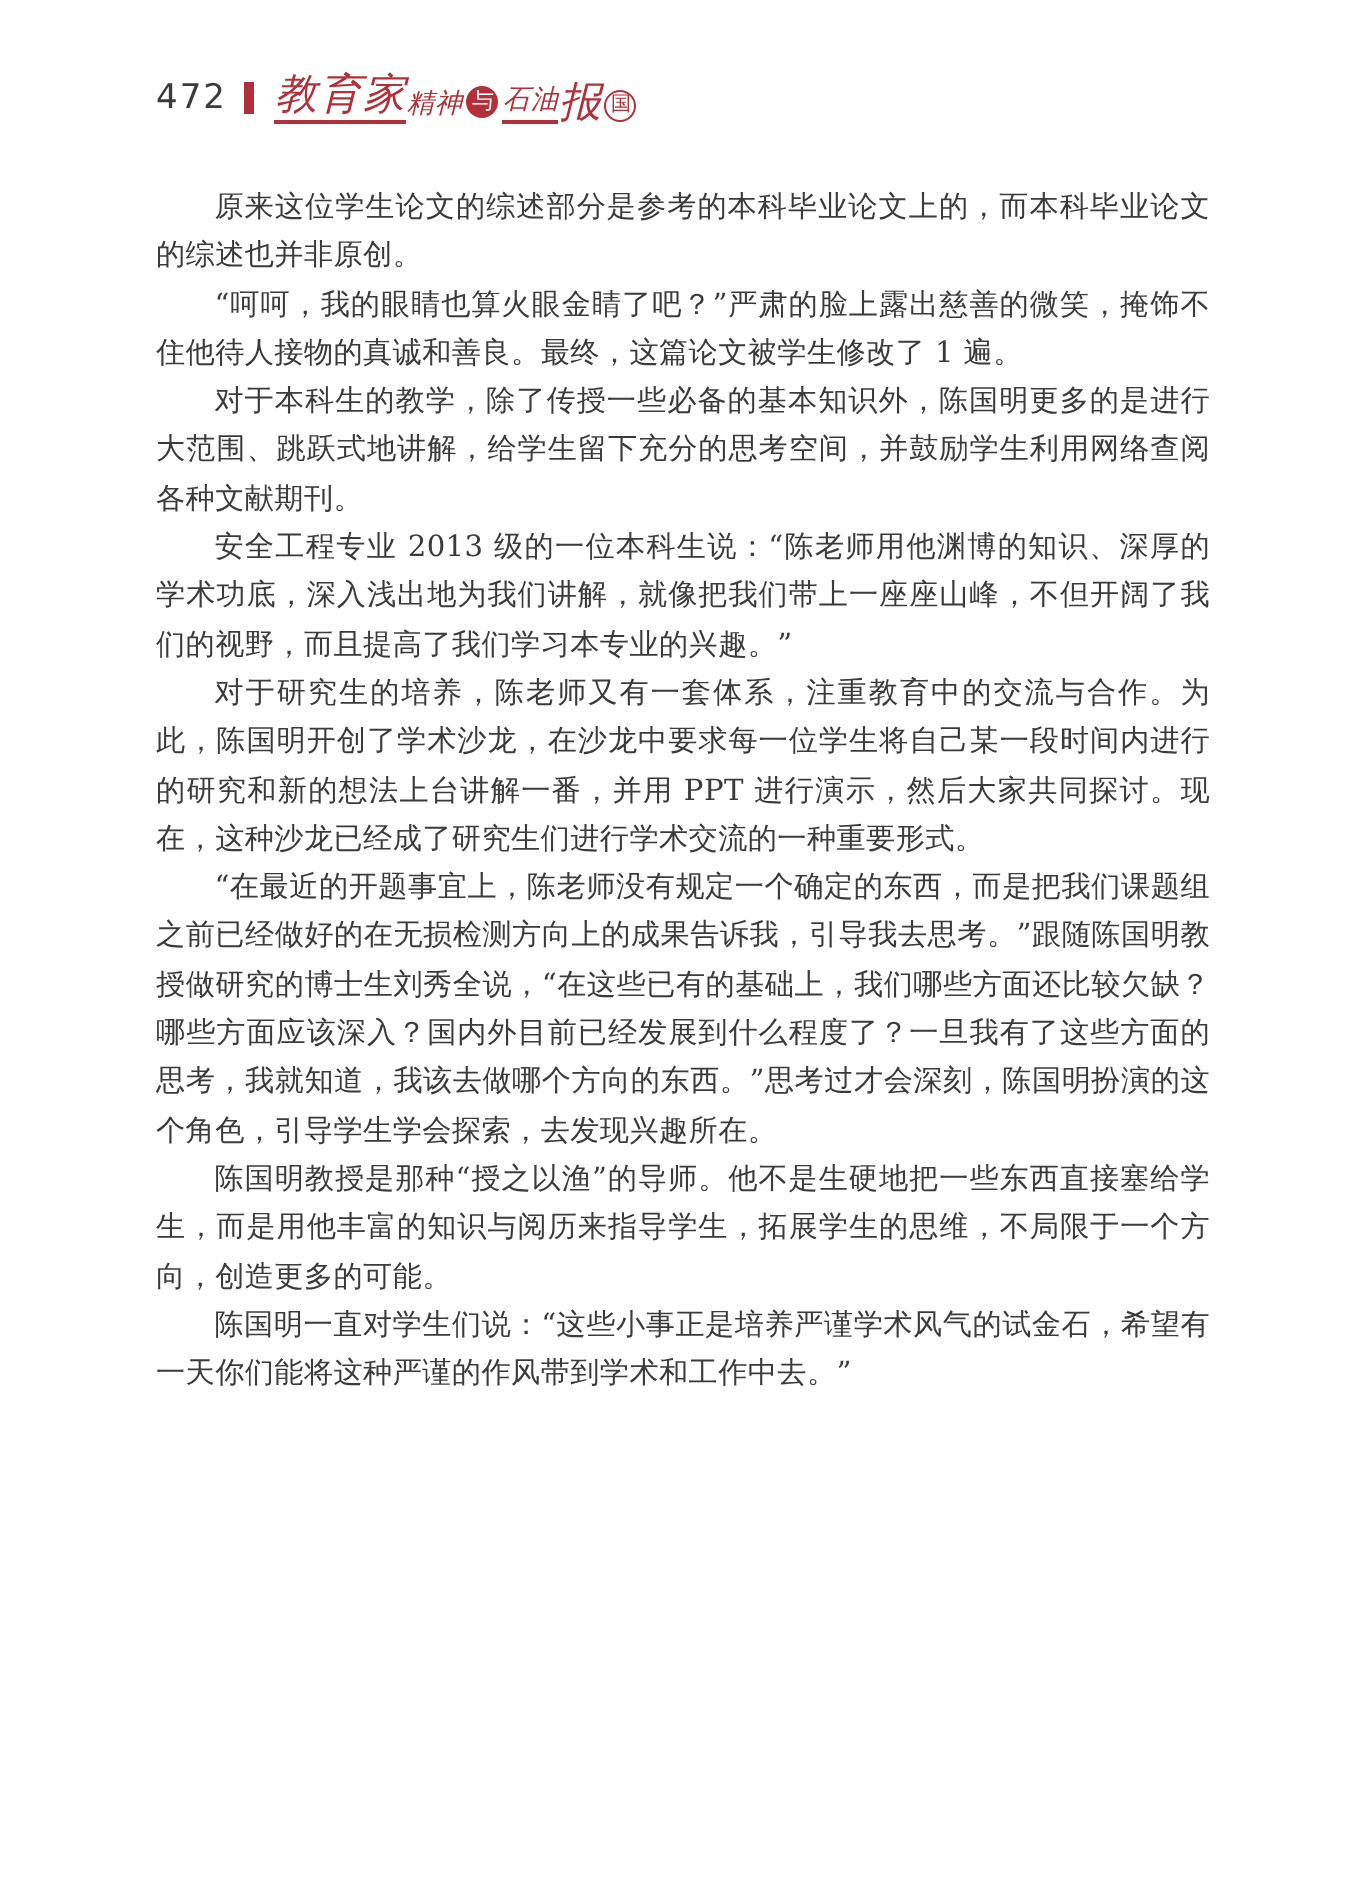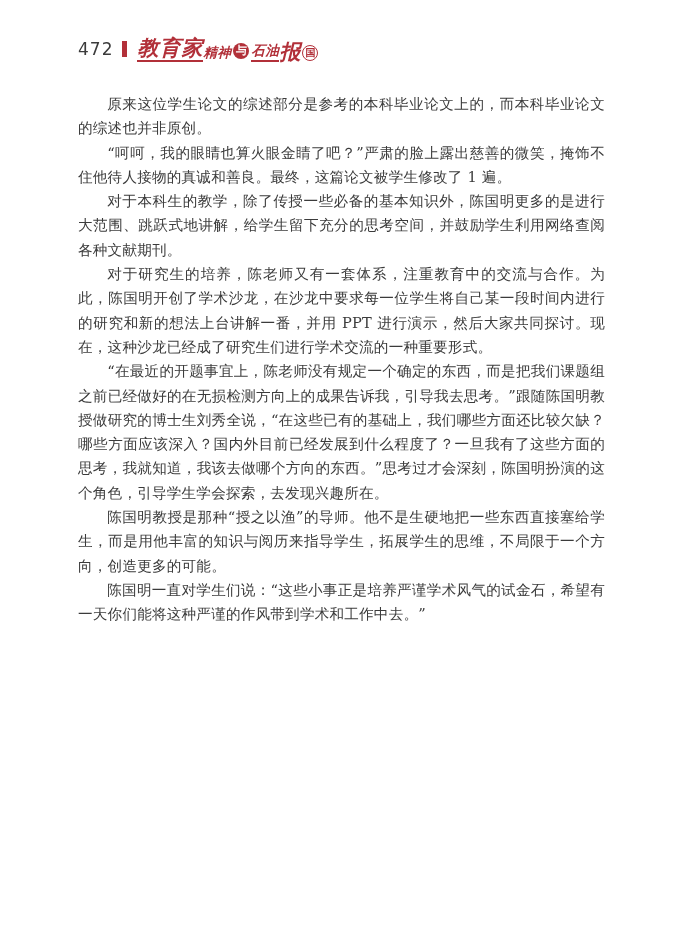--- a/index.html
+++ b/index.html
@@ -33,21 +33,21 @@
   .header-bar {
     width: 5px;
     height: 16px;
     background: var(--accent, #b23039);
     margin: 0 10px 0 9px;
   }
   .logo {
     display: flex;
     align-items: flex-end;
     color: var(--accent, #b23039);
-    font-weight: bold;
+    font-weight: normal;
     line-height: 1;
     white-space: nowrap;
   }
   .logo .cal-big {
     font-size: 21px;
     font-style: italic;
     letter-spacing: 1px;
   }
   .logo .cal-small {
     font-size: 13.5px;
@@ -119,19 +119,20 @@
       <span class="cal-small underlined">石油</span>
       <span class="cal-big">报</span>
       <span class="circle-outline">国</span>
     </div>
   </div>
 
   <div class="page-body">
     <p>原来这位学生论文的综述部分是参考的本科毕业论文上的，而本科毕业论文的综述也并非原创。</p>
     <p>“呵呵，我的眼睛也算火眼金睛了吧？”严肃的脸上露出慈善的微笑，掩饰不住他待人接物的真诚和善良。最终，这篇论文被学生修改了 1 遍。</p>
     <p>对于本科生的教学，除了传授一些必备的基本知识外，陈国明更多的是进行大范围、跳跃式地讲解，给学生留下充分的思考空间，并鼓励学生利用网络查阅各种文献期刊。</p>
+    <p>安全工程专业 2013 级的一位本科生说：“陈老师用他渊博的知识、深厚的学术功底，深入浅出地为我们讲解，就像把我们带上一座座山峰，不但开阔了我们的视野，而且提高了我们学习本专业的兴趣。”</p>
     <p>对于研究生的培养，陈老师又有一套体系，注重教育中的交流与合作。为此，陈国明开创了学术沙龙，在沙龙中要求每一位学生将自己某一段时间内进行的研究和新的想法上台讲解一番，并用 PPT 进行演示，然后大家共同探讨。现在，这种沙龙已经成了研究生们进行学术交流的一种重要形式。</p>
     <p>“在最近的开题事宜上，陈老师没有规定一个确定的东西，而是把我们课题组之前已经做好的在无损检测方向上的成果告诉我，引导我去思考。”跟随陈国明教授做研究的博士生刘秀全说，“在这些已有的基础上，我们哪些方面还比较欠缺？哪些方面应该深入？国内外目前已经发展到什么程度了？一旦我有了这些方面的思考，我就知道，我该去做哪个方向的东西。”思考过才会深刻，陈国明扮演的这个角色，引导学生学会探索，去发现兴趣所在。</p>
     <p>陈国明教授是那种“授之以渔”的导师。他不是生硬地把一些东西直接塞给学生，而是用他丰富的知识与阅历来指导学生，拓展学生的思维，不局限于一个方向，创造更多的可能。</p>
     <p>陈国明一直对学生们说：“这些小事正是培养严谨学术风气的试金石，希望有一天你们能将这种严谨的作风带到学术和工作中去。”</p>
   </div>
 
 </div>
 
 </body></html>

